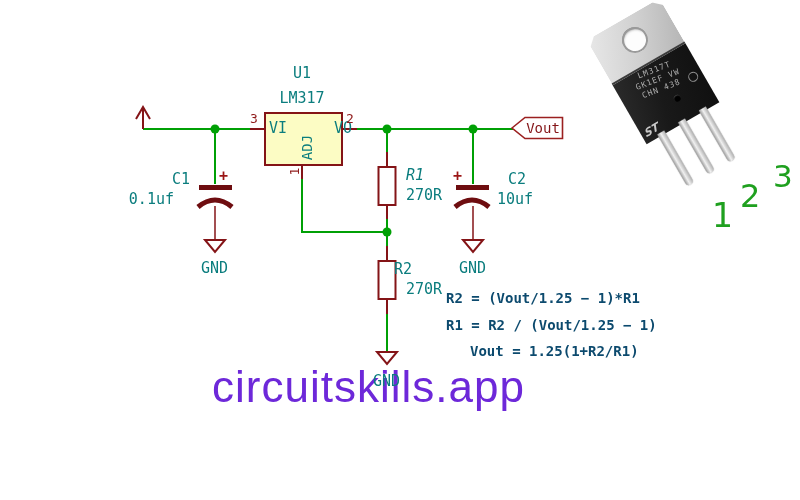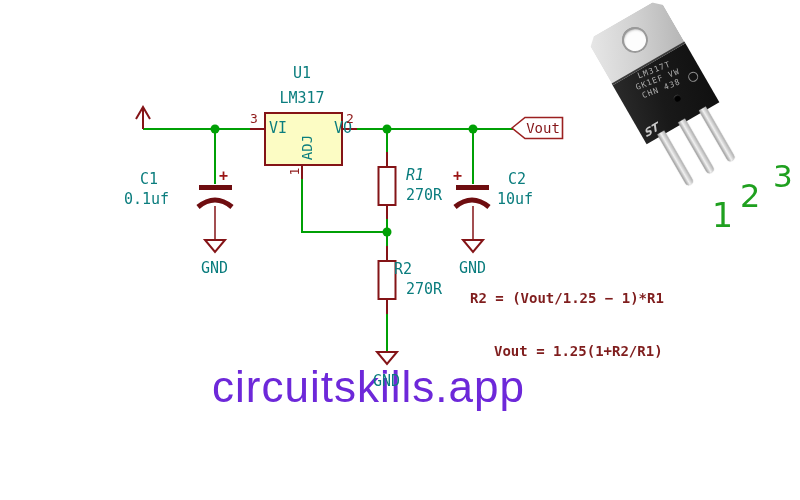--- a/index.html
+++ b/index.html
@@ -2,24 +2,24 @@
 <html><head>
 <meta charset="utf-8">
 <style>
   html,body{margin:0;padding:0;background:#ffffff;}
   .stage{position:relative;width:800px;height:500px;background:#ffffff;overflow:hidden;
          font-family:"DejaVu Sans Mono",monospace;}
   .stage svg{position:absolute;left:0;top:0;}
   .lbl{position:absolute;font:15px/1.1 "DejaVu Sans Mono",monospace;color:#0B7D7E;white-space:nowrap;}
   .pinnum{font-size:13px;color:#8F1A1A;}
   .ctr{text-align:center;}
-  .rt{}
+  .rt{text-align:right;}
   .rot90{transform:rotate(-90deg);}
   .plus{position:absolute;font:bold 15px "DejaVu Sans Mono",monospace;color:#9B1515;}
-  .formula{position:absolute;left:470px;font:bold 14px "DejaVu Sans Mono",monospace;color:#7f1d1d;white-space:nowrap;}
+  .formula{position:absolute;left:446px;font:bold 14px "DejaVu Sans Mono",monospace;color:#0c4a6e;white-space:nowrap;}
   .watermark{position:absolute;left:212px;top:362px;font:44px "Liberation Sans",sans-serif;
              color:#6d28d9;letter-spacing:1px;white-space:nowrap;}
   .vout-text{position:absolute;left:523px;top:120px;width:40px;text-align:center;
              font:14px "DejaVu Sans Mono",monospace;color:#841417;}
   .gpin{position:absolute;font:31px "DejaVu Sans",sans-serif;color:#1FA01F;}
 
   
   .to220{position:absolute;left:593px;top:16px;width:84px;height:180px;
          transform:rotate(-30deg);transform-origin:42px 24px;}
   .tab{position:absolute;left:0;top:0;width:84px;height:52px;
@@ -133,20 +133,21 @@
   <div class="lbl" style="left:497px;top:171px;margin-left:11px;">C2</div>
   <div class="lbl" style="left:497px;top:191px;">10uf</div>
 
   <div class="lbl" style="left:201px;top:260px;">GND</div>
   <div class="lbl" style="left:459px;top:260px;">GND</div>
   <div class="lbl" style="left:373px;top:373px;">GND</div>
 
   <div class="vout-text">Vout</div>
 
   <div class="formula" style="top:290px;">R2 = (Vout/1.25 − 1)*R1</div>
+  <div class="formula" style="top:317px;">R1 = R2 / (Vout/1.25 − 1)</div>
   <div class="formula" style="top:343px;margin-left:24px;">Vout = 1.25(1+R2/R1)</div>
 
   <div class="to220">
     <div class="tab"></div>
     <div class="hole"></div>
     <div class="chipbody">
       <div class="marking">
         <div>LM317T</div>
         <div>GK1EF VW</div>
         <div>CHN 438</div>

